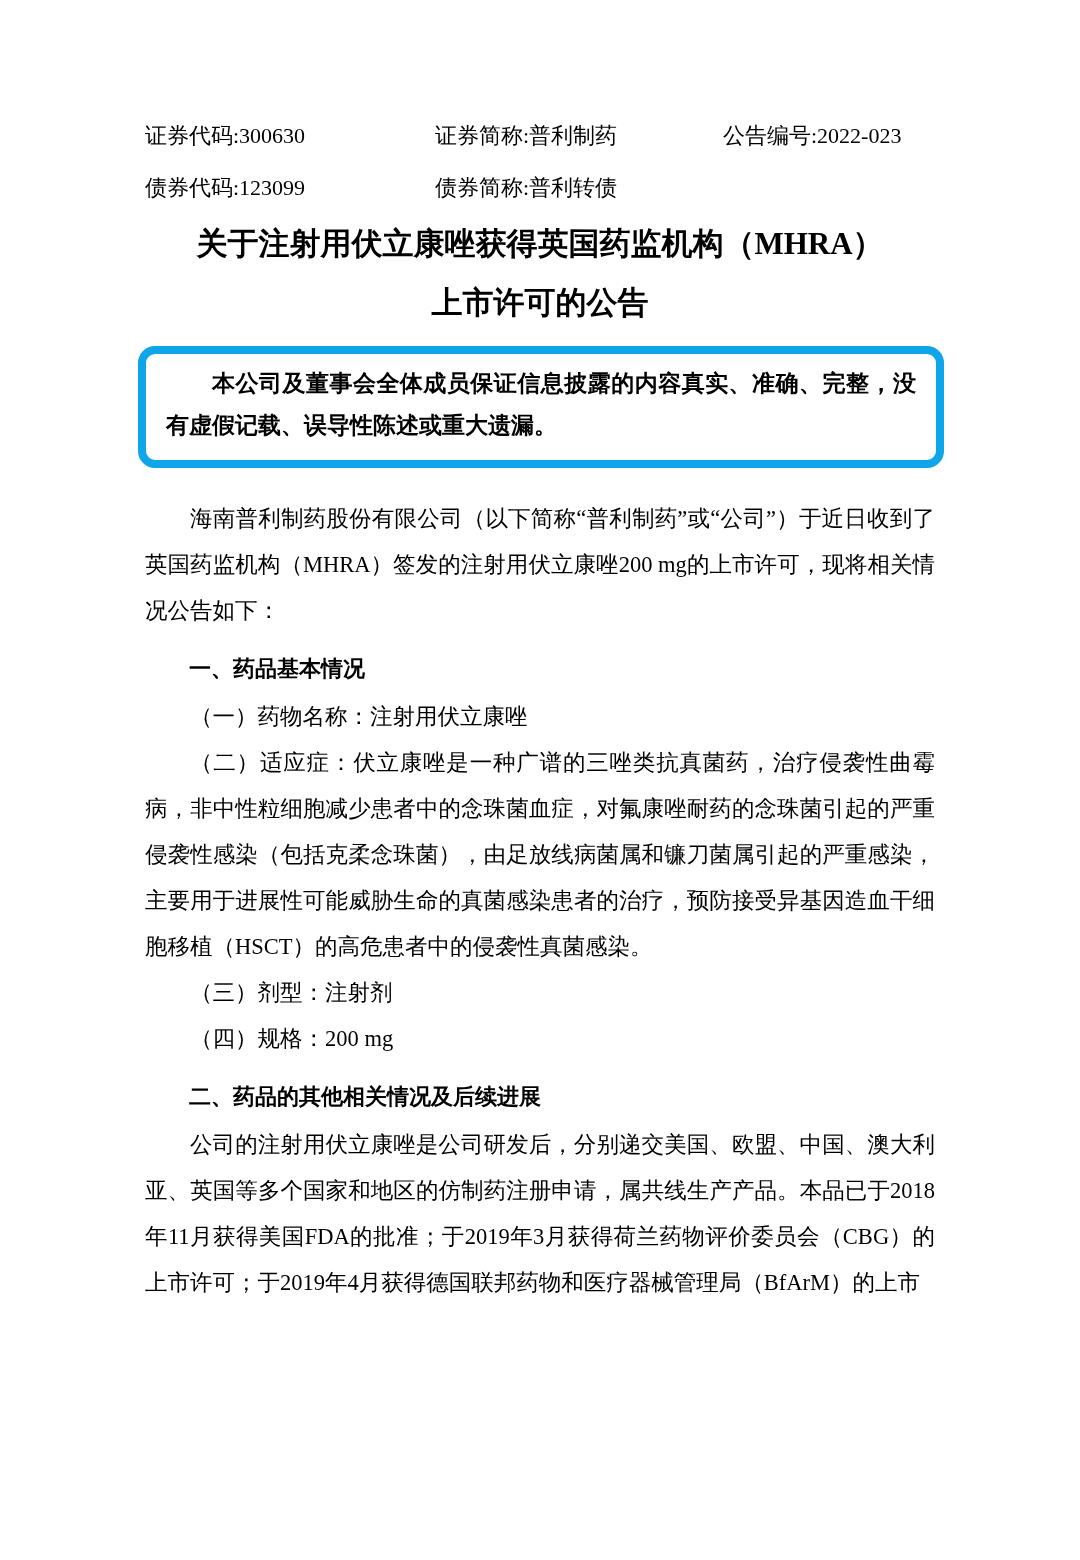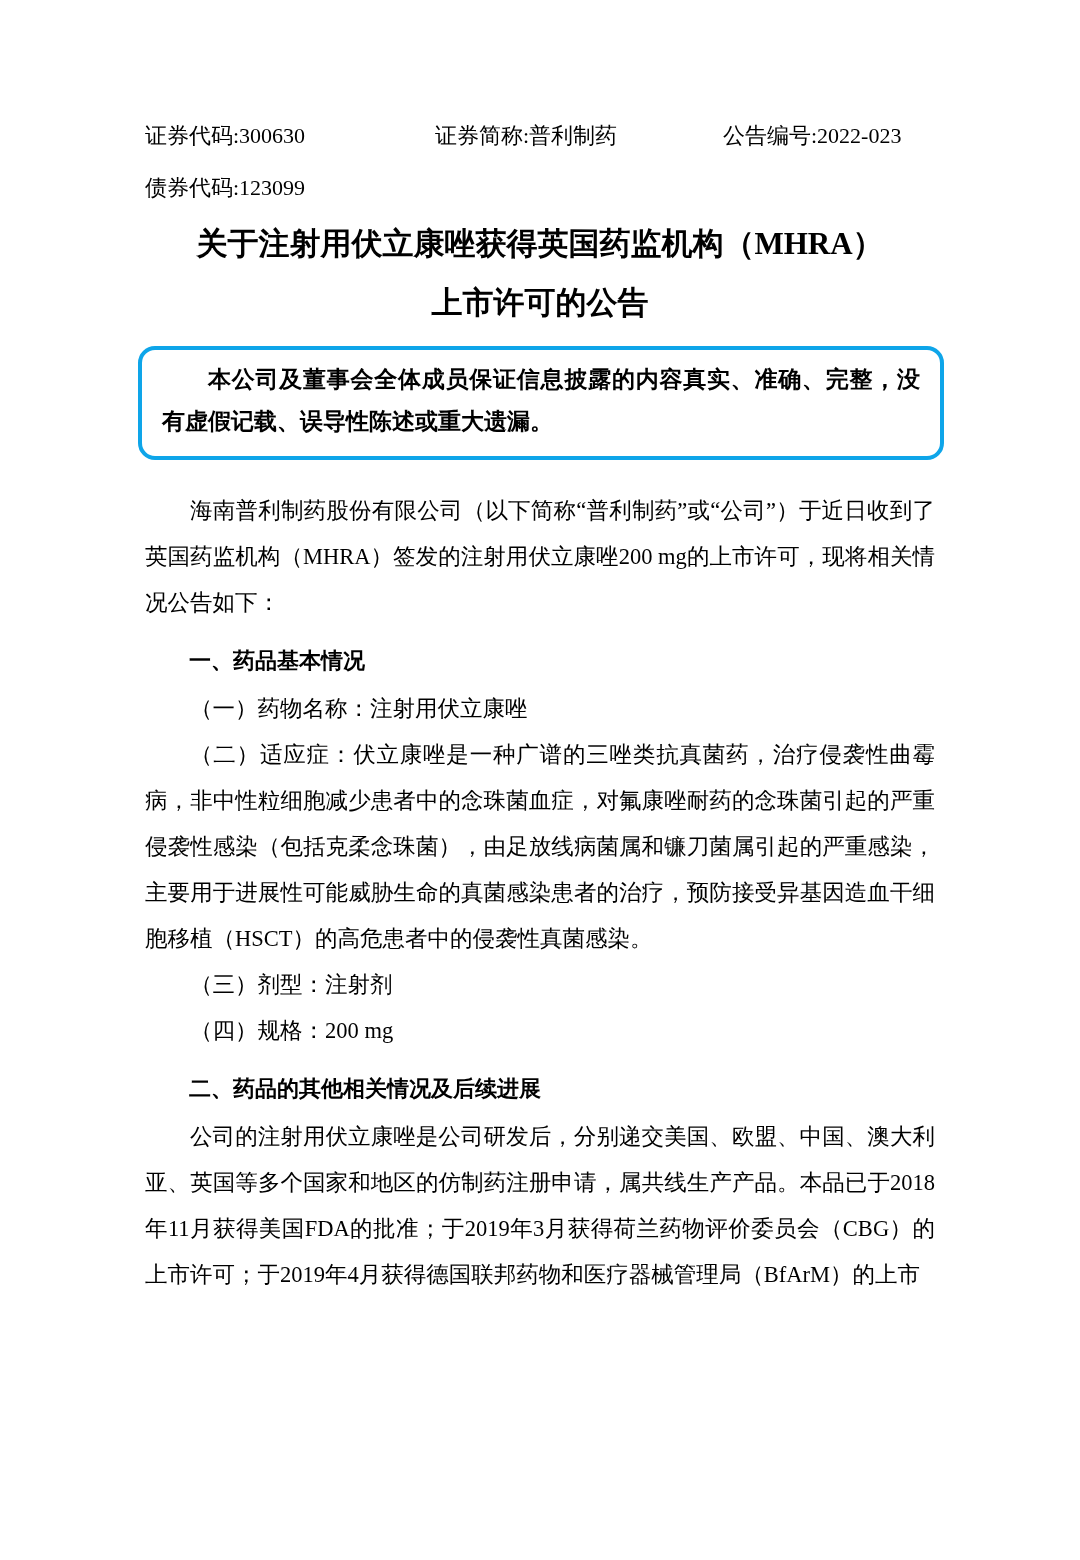--- a/index.html
+++ b/index.html
@@ -26,21 +26,21 @@
     font-weight: bold;
     font-size: 31px;
     line-height: 38px;
   }
   .title-1 { margin-top: 26px; }
   .title-2 { margin-top: 21px; }
   .title-3 { margin-top: 21px; }
 
   .disclaimer-box {
     margin: 24px -9px 0 -7px;
-    border: 4px solid #0ea5e9;
+    border: 8px solid #0ea5e9;
     padding: 9px 20px 13px 20px;
     font-weight: bold;
     font-size: 23px;
     line-height: 42px;
     text-align: justify;
   }
   .disclaimer-box .disclaimer-text { text-indent: 2em; }
 
   .body-text { margin-top: 28px; font-size: 22.5px; line-height: 46px; }
   .para { text-align: justify; text-indent: 2em; }
@@ -59,20 +59,21 @@
 <div class="page">
   <div class="content">
 
     <div class="hdr-row">
       <span class="hdr-col1">证券代码:300630</span>
       <span class="hdr-col2">证券简称:普利制药</span>
       <span class="hdr-col3">公告编号:2022-023</span>
     </div>
     <div class="hdr-row second">
       <span class="hdr-col1">债券代码:123099</span>
+      <span class="hdr-col2">债券简称:普利转债</span>
       <span class="hdr-col3"></span>
     </div>
 
     <div class="title-line title-2">关于注射用伏立康唑获得英国药监机构（MHRA）</div>
     <div class="title-line title-3">上市许可的公告</div>
 
     <div class="disclaimer-box">
       <p class="disclaimer-text">本公司及董事会全体成员保证信息披露的内容真实、准确、完整，没有虚假记载、误导性陈述或重大遗漏。</p>
     </div>
 

